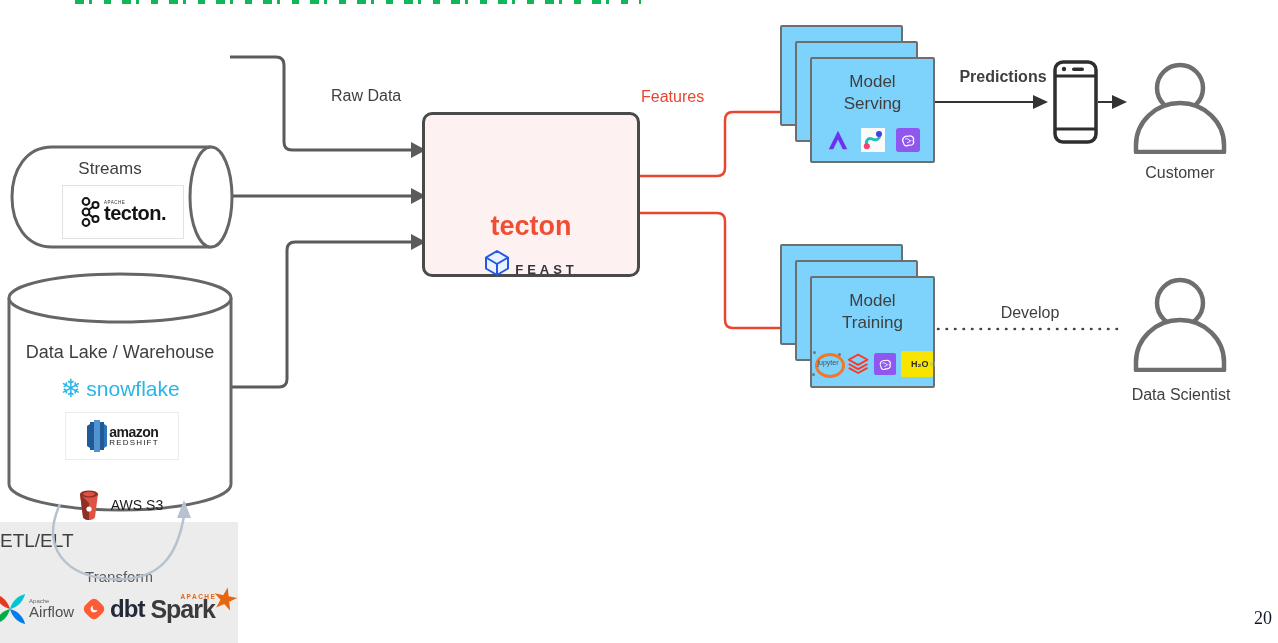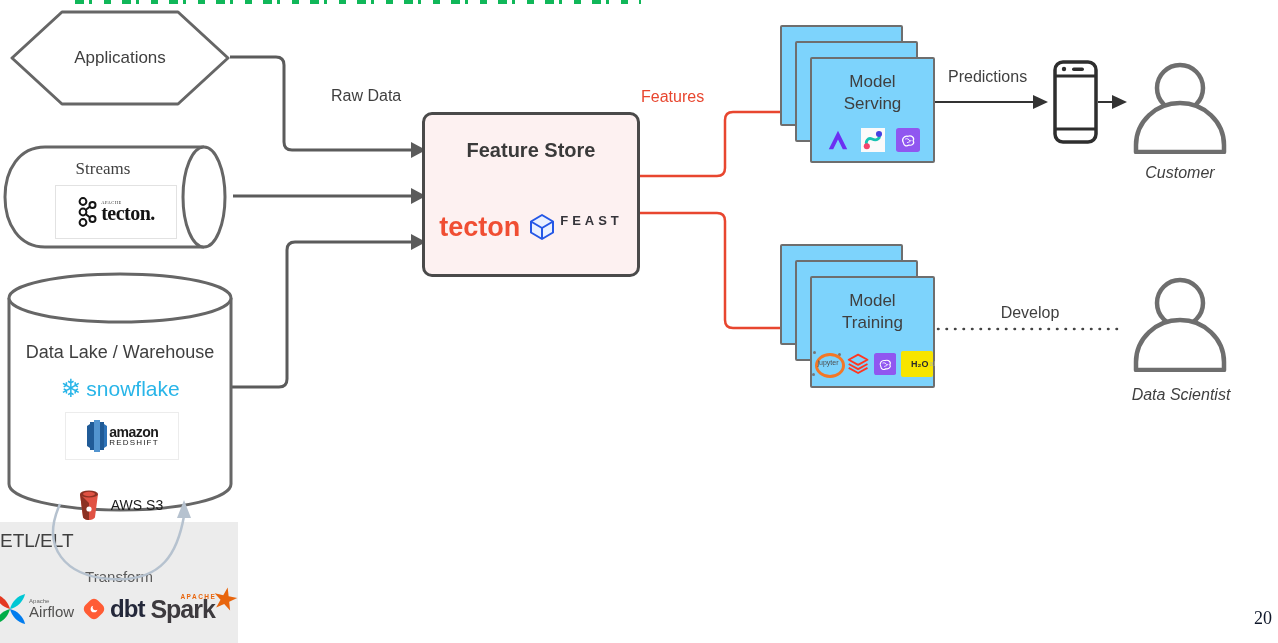--- a/index.html
+++ b/index.html
@@ -9,21 +9,21 @@
   .lbl{font-size:16px;color:#3f3f3f;white-space:nowrap;}
 
   
   .frag{left:75px;top:0;width:566px;height:4px;
         background:repeating-linear-gradient(90deg,#10b759 0 9px,transparent 9px 14px,#10b759 14px 17px,transparent 17px 29px,#10b759 29px 36px,transparent 36px 47px);}
 
   
   .shape-svg{position:absolute;left:0;top:0;}
   .hex{left:10px;top:10px;width:220px;height:96px;}
   .hex .txt{position:absolute;inset:0;display:flex;align-items:center;justify-content:center;font-size:17px;}
-  .streams{left:3px;top:145px;width:226px;height:124px;font-family:Liberation Serif, serif;}
+  .streams{left:10px;top:145px;width:226px;height:124px;}
   .streams .txt{position:absolute;top:14px;left:0;width:200px;text-align:center;font-size:17px;}
   .kafkabox{position:absolute;left:52px;top:40px;width:120px;height:52px;background:#fff;border:1px solid #e2e2e2;
             display:flex;align-items:center;justify-content:center;gap:4px;}
   .kafkaword{font-size:20px;font-weight:800;color:#141414;letter-spacing:-0.5px;}
   .kafkaword .ap{display:block;font-size:4.5px;font-weight:400;letter-spacing:.5px;color:#333;margin-bottom:-3px;}
   .datalake{left:7px;top:272px;width:226px;height:240px;}
   .datalake .txt{position:absolute;top:70px;left:0;width:226px;text-align:center;font-size:18px;}
   .snowrow{position:absolute;top:104px;left:0;width:226px;display:flex;align-items:center;justify-content:center;gap:5px;}
   .snowglyph{font-size:25px;color:#29b5e8;line-height:1;}
   .snowword{font-size:21px;color:#29b5e8;}
@@ -47,42 +47,42 @@
   .dbt{display:flex;align-items:center;gap:2px;}
   .dbtword{font-size:24px;font-weight:800;color:#24283a;letter-spacing:-1px;}
   .spark{position:relative;padding-right:16px;}
   .spark .ap{position:absolute;top:-2px;left:30px;font-size:6.5px;letter-spacing:1.5px;color:#e8650d;font-weight:700;}
   .sparkword{font-size:25px;font-weight:700;color:#3d3a3e;letter-spacing:-1px;}
   .sparkstar{position:absolute;right:-8px;top:-14px;font-size:30px;color:#e8650d;transform:rotate(12deg);}
 
   
   .fsbox{left:422px;top:112px;width:218px;height:165px;background:#fdf1f1;border:3px solid #4a4a4a;border-radius:10px;box-sizing:border-box;}
   .fsbox .title{margin-top:24px;text-align:center;font-size:20px;font-weight:700;color:#3a3a3a;}
-  .fsrow{position:absolute;top:98px;left:0;width:100%;display:flex;align-items:center;justify-content:center;gap:9px;}
+  .fsrow{position:absolute;top:98px;left:0;width:100%;display:flex;align-items:center;justify-content:center;gap:9px;flex-direction:column;}
   .tecton{font-size:27px;font-weight:700;color:#f04e33;letter-spacing:0;line-height:1;}
-  .feast{display:flex;align-items:flex-start;gap:5px;}
+  .feast{display:flex;align-items:flex-end;gap:5px;}
   .feastword{font-size:13px;font-weight:700;color:#35343a;letter-spacing:4px;}
 
   
   .card{position:absolute;background:#7dd3fc;border:2px solid #6e6e6e;border-radius:2px;box-sizing:border-box;}
   .cardtitle{text-align:center;font-size:17px;line-height:1.3;margin-top:12px;}
   .iconrow{position:absolute;left:0;bottom:9px;width:100%;display:flex;align-items:center;justify-content:center;gap:11px;}
   .iconrow.tight{gap:5px;}
   .h2o{width:32px;height:26px;border-radius:2px;background:#f7e500;display:flex;align-items:center;justify-content:center;gap:1px;}
   .h2o .h{font-size:9px;font-weight:800;color:#2a2a2a;margin-left:12px;}
   .h2o .a{font-size:7px;color:#b9b98a;}
   .jup{position:relative;width:32px;height:27px;}
   .jring{position:absolute;left:3px;top:3px;width:24px;height:19px;border:3px solid #f37726;border-radius:50%;}
   .jtext{position:absolute;left:0;top:9px;width:32px;text-align:center;font-size:7px;color:#4e4e4e;background:transparent;}
   .jdot{position:absolute;width:3px;height:3px;border-radius:50%;background:#767677;}
   .jd1{left:1px;top:1px}.jd2{right:1px;top:3px}.jd3{left:0;bottom:1px}
 
   .labels-red{color:#e8462f;}
   .pagenum{right:6px;bottom:14px;font-family:"Liberation Serif","DejaVu Serif",serif;font-size:18px;color:#0f172a;}
-  .persontxt{text-align:center;font-size:16px;font-style:italic;}
+  .persontxt{text-align:center;font-size:16px;}
 </style>
 </head>
 <body>
 
 <div class="stage">
 
   <div class="abs frag"></div>
 
   <svg class="abs" width="1278" height="643" viewBox="0 0 1278 643" style="left:0;top:0;">
     <g fill="none" stroke="#5b5b5b" stroke-width="3">
@@ -109,29 +109,23 @@
     </g>
     <g fill="#333333" stroke="none">
       <polygon points="1033,95 1048,102 1033,109"></polygon>
       <polygon points="1112,95 1127,102 1112,109"></polygon>
     </g>
     <path d="M938,329 H1122" fill="none" stroke="#444444" stroke-width="2.5" stroke-linecap="round" stroke-dasharray="0.5 8"></path>
   </svg>
 
   <div class="abs lbl" style="left:331px;top:87px;">Raw Data</div>
   <div class="abs lbl labels-red" style="left:641px;top:88px;">Features</div>
-  <div class="abs lbl" style="left:948px;top:68px;width:110px;">Predictions</div>
+  <div class="abs lbl" style="left:948px;top:68px;width:110px;text-align:center;font-weight:bold;">Predictions</div>
   <div class="abs lbl" style="left:975px;top:304px;width:110px;text-align:center;">Develop</div>
 
-  <div class="abs hex">
-    <svg class="shape-svg" width="220" height="96" viewBox="0 0 220 96">
-      <polygon points="52,2 168,2 218,48 168,94 52,94 2,48" fill="#ffffff" stroke="#666666" stroke-width="3" stroke-linejoin="round"></polygon>
-    </svg>
-    <div class="txt">Applications</div>
-  </div>
 
   <div class="abs streams">
     <svg class="shape-svg" width="226" height="104" viewBox="0 0 226 104">
       <path d="M201,2 H42 C16,2 2,25 2,52 C2,79 16,102 42,102 H201" fill="#ffffff" stroke="#666666" stroke-width="3"></path>
       <ellipse cx="201" cy="52" rx="21" ry="50" fill="#ffffff" stroke="#666666" stroke-width="3"></ellipse>
     </svg>
     <div class="txt">Streams</div>
     <div class="kafkabox">
       <svg width="20" height="32" viewBox="0 0 20 32">
         <g stroke="#141414" stroke-width="2" fill="#ffffff">
@@ -221,21 +215,20 @@
       </div>
     </div>
   </div>
 
   <svg class="abs" style="left:28px;top:492px;" width="190" height="105" viewBox="0 0 190 105">
     <path d="M32,12 C12,56 38,84 82,87 C136,91 150,58 156,24" fill="none" stroke="#b6c2cf" stroke-width="2.5"></path>
     <polygon points="149,26 156,8 163,26" fill="#b6c2cf"></polygon>
   </svg>
 
   <div class="abs fsbox">
-    <div class="title">Feature Store</div>
     <div class="fsrow">
       <span class="tecton">tecton</span>
       <div class="feast">
         <svg width="26" height="28" viewBox="0 0 26 28">
           <path d="M13,2 L24,8.5 V19.5 L13,26 L2,19.5 V8.5 Z" fill="#eaf1ff" stroke="#2457e6" stroke-width="2" stroke-linejoin="round"></path>
           <path d="M2,8.5 L13,15 L24,8.5 M13,15 V26" fill="none" stroke="#2457e6" stroke-width="2" stroke-linejoin="round"></path>
         </svg>
         <span class="feastword">FEAST</span>
       </div>
     </div>

